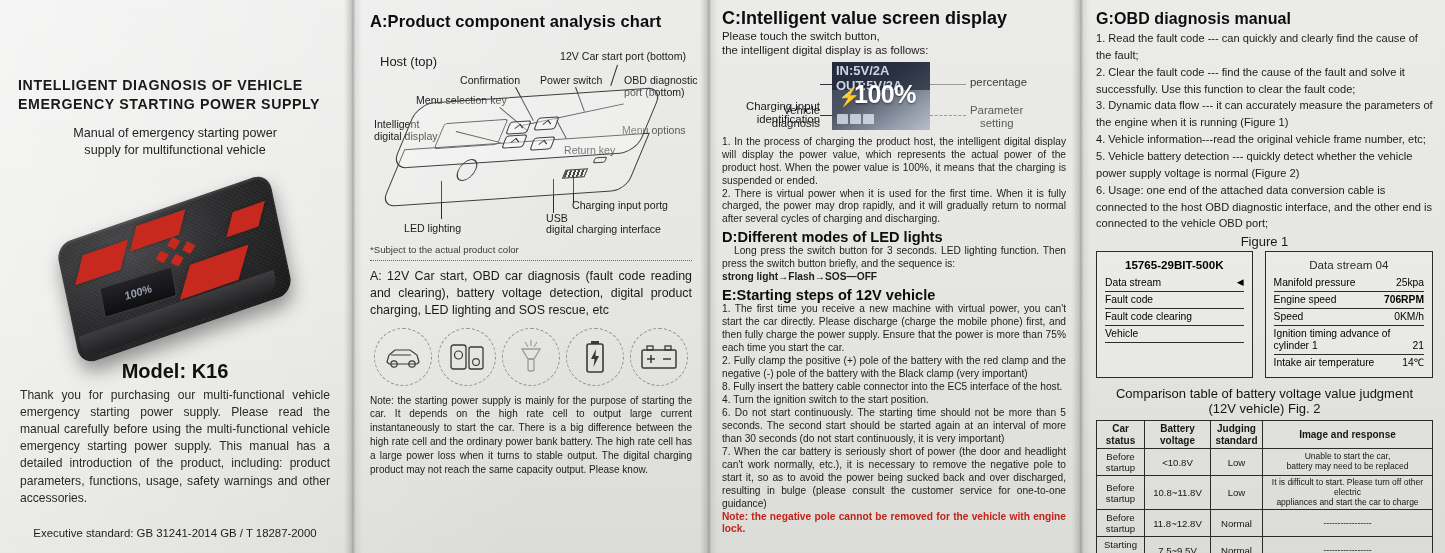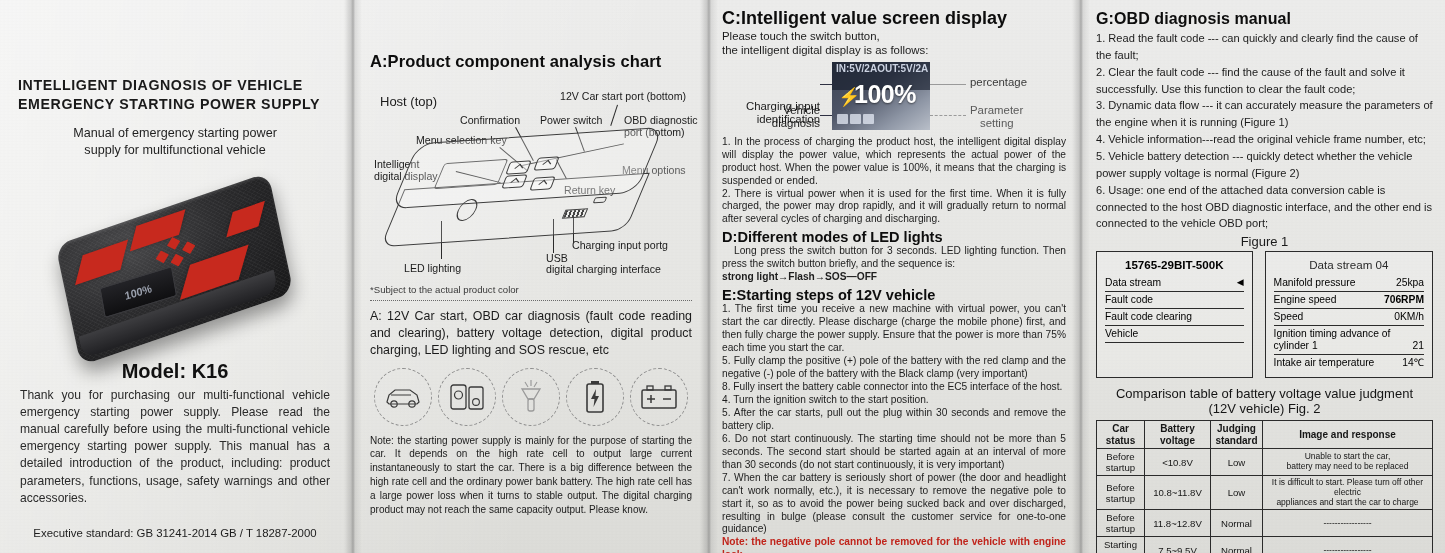--- a/index.html
+++ b/index.html
@@ -116,21 +116,21 @@
     padding: 0 2px;
   }
   .cover-std {
     margin-top: 20px;
     font-size: 11.4px;
     color: #1d1d1d;
     text-align:center;
   }
 
   
-  #panel-a { left: 362px; width: 340px; padding: 6px 10px 0 8px; margin-top: 40px; }
+  #panel-a { left: 362px; width: 340px; padding: 6px 10px 0 8px; }
   .h-big {
     font-weight: bold; font-size: 16.5px; color: #0d0d0d; margin: 6px 0 2px;
     letter-spacing: .1px;
   }
   .diagram {
     position: relative; height: 215px; margin-top: 2px;
     font-size: 10.6px; color:#1b1b1b;
   }
   .lbl { position:absolute; line-height:1.12; white-space:nowrap; }
   .ln  { position:absolute; background:#2b2b2b; height:1px; transform-origin: 0 0; }
@@ -211,22 +211,22 @@
     position:relative; margin: 4px auto 2px; width: 100%; height: 72px;
   }
   .lcd {
     position:absolute; left: 110px; top: 0; width: 98px; height: 68px;
     background: linear-gradient(145deg,#3d4454 0%, #4d5466 40%, #8e96a5 75%, #b9bfc9 100%);
     overflow:hidden;
   }
   .lcd-top {
     position:absolute; top:0; left:0; right:0; height:28px;
     background: rgba(20,26,40,.62);
-    color:#ccd3e2; font-size:10px; font-weight:bold;
-    display:flex; justify-content:space-between; padding: 1px 4px 0;
+    color:#ccd3e2; font-size:13px; font-weight:bold;
+    display:flex; justify-content:space-between; padding: 1px 4px 0; flex-direction: column;
   }
   .lcd-pct {
     position:absolute; left:5px; top:18px; color:#fff; font-size:25px; font-weight:bold;
     text-shadow: 0 1px 2px rgba(0,0,0,.5); letter-spacing:-.5px;
   }
   .lcd-bolt { position:absolute; left:6px; top:24px; color:#fff; font-size:18px; }
   .lcd-icons {
     position:absolute; left:5px; bottom:6px; display:flex; gap:2px;
   }
   .lcd-icons b {
@@ -452,25 +452,24 @@
     <div class="xs">1. In the process of charging the product host, the intelligent digital display will display the power value, which represents the actual power of the product host. When the power value is 100%, it means that the charging is suspended or ended.</div>
     <div class="xs">2. There is virtual power when it is used for the first time. When it is fully charged, the power may drop rapidly, and it will gradually return to normal after several cycles of charging and discharging.</div>
 
     <div class="h-mid">D:Different modes of LED lights</div>
     <div class="xs" style="text-indent:12px">Long press the switch button for 3 seconds. LED lighting function. Then press the switch button briefly, and the sequence is:</div>
     <div class="xs bold">strong light→Flash→SOS—OFF</div>
 
     <div class="h-mid">E:Starting steps of 12V vehicle</div>
     <div class="xs">1. The first time you receive a new machine with virtual power, you can't start the car directly. Please discharge (charge the mobile phone) first, and then fully charge the power supply. Ensure that the power is more than 75% each time you start the car.</div>
     <div class="xs">
-      <span>5. Fully clamp the positive (+) pole of the battery with the red clamp and the negative (-) pole of the battery with the Black clamp (very important)</span>
+      <span>2. Fully clamp the positive (+) pole of the battery with the red clamp and the negative (-) pole of the battery with the Black clamp (very important)</span>
     </div>
     <div class="xs">8. Fully insert the battery cable connector into the EC5 interface of the host.</div>
     <div class="xs">4. Turn the ignition switch to the start position.</div>
-    <div class="xs">5. After the car starts, pull out the plug within 30 seconds and remove the battery clip.</div>
     <div class="xs">6. Do not start continuously. The starting time should not be more than 5 seconds. The second start should be started again at an interval of more than 30 seconds (do not start continuously, it is very important)</div>
     <div class="xs">7. When the car battery is seriously short of power (the door and headlight can't work normally, etc.), it is necessary to remove the negative pole to start it, so as to avoid the power being sucked back and over discharged, resulting in bulge (please consult the customer service for one-to-one guidance)</div>
     <div class="xs bold red">Note: the negative pole cannot be removed for the vehicle with engine lock.</div>
 
   </div>
 
   <div class="panel" id="panel-g">
     <div class="h-big" style="font-size:16px;margin:6px 0 2px;">G:OBD diagnosis manual</div>
     <div class="g-body">
       <p>1. Read the fault code --- can quickly and clearly find the cause of the fault;</p>

